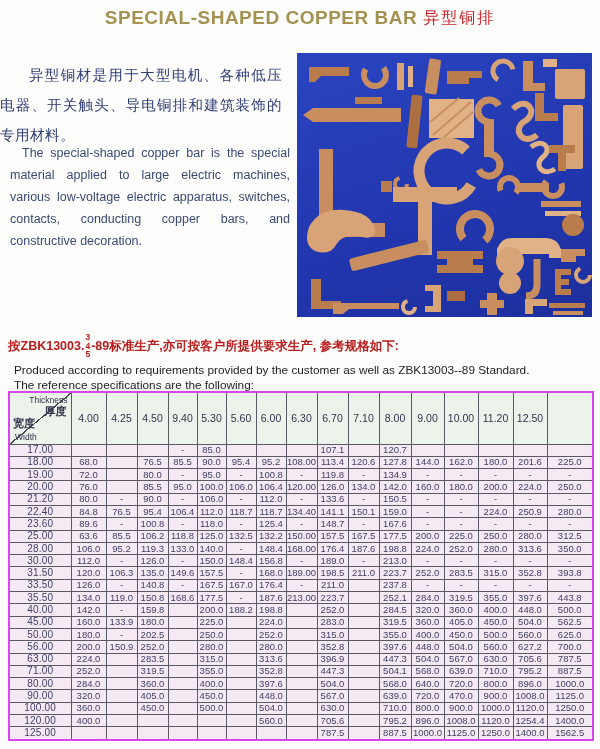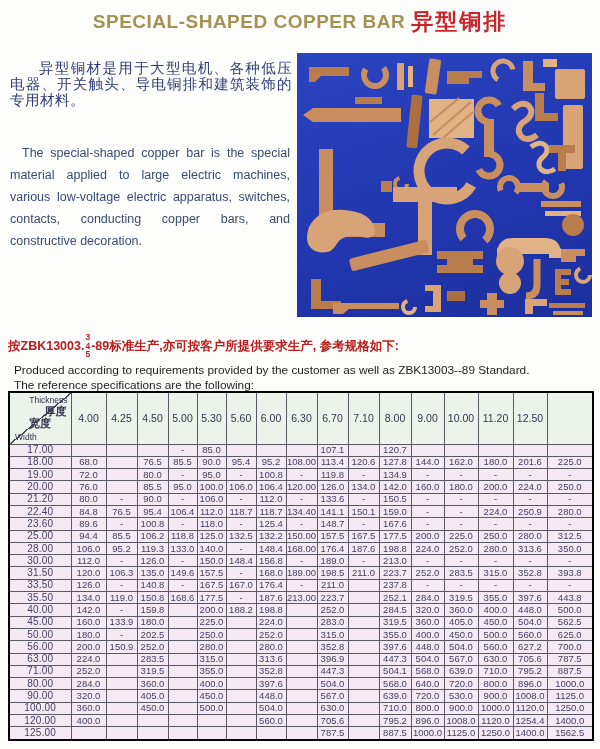--- a/index.html
+++ b/index.html
@@ -3,47 +3,47 @@
 <meta charset="utf-8">
 <style>
   * { margin:0; padding:0; box-sizing:border-box; }
   html,body { width:600px; }
   body { font-family:"Liberation Sans", sans-serif; background:#ffffff; position:relative; height:749px; overflow:hidden; }
 
   .page { position:absolute; left:0; top:0; width:600px; height:749px; background:#fdfdfc; }
 
   .title-row { position:absolute; left:0; top:7px; width:600px; text-align:center; white-space:nowrap; }
   .title-en { font-size:19px; font-weight:bold; letter-spacing:0.5px; color:#a59253; vertical-align:middle; }
-  .title-zh { font-size:22px; font-weight:bold; letter-spacing:2px; color:#c8262c; vertical-align:middle; margin-left:6px; }
-
-  .zh-intro { position:absolute; left:10px; top:60px; width:282px; font-size:14.5px; line-height:16px; letter-spacing:0.5px; color:#2f3c74; text-align:justify; text-indent:2em; font-weight:500; }
+  .title-zh { font-size:16px; font-weight:normal; letter-spacing:2px; color:#c8262c; vertical-align:middle; margin-left:6px; }
+
+  .zh-intro { position:absolute; left:0; top:60px; width:282px; font-size:14.5px; line-height:30px; letter-spacing:0.5px; color:#2f3c74; text-align:justify; text-indent:2em; font-weight:500; }
   .en-intro { position:absolute; left:10px; top:142px; width:280px; font-size:12.5px; line-height:22px; color:#3a4a72; text-align:justify; text-indent:12px; }
 
   .photo { position:absolute; left:297px; top:53px; width:295px; height:264px; background:linear-gradient(160deg,#2a44c0 0%, #2136ae 60%, #1d2f9c 100%); }
 
   .std-line { position:absolute; left:8px; top:334px; width:590px; font-size:12.5px; font-weight:600; color:#b91c1c; white-space:nowrap; }
   .frac { display:inline-flex; flex-direction:column; align-items:center; vertical-align:middle; margin:0 1px; transform:translateY(-1px); }
   .frac span { font-size:8.5px; line-height:8.5px; font-weight:600; }
   .std-en { position:absolute; left:14px; top:363px; width:584px; font-size:11.8px; line-height:14.5px; color:#1d1d1d; }
 
   table.spec { position:absolute; left:8px; top:391px; width:584px; height:350px; border-collapse:collapse; table-layout:fixed; }
   table.spec th, table.spec td { border:1px solid #5a5a66; overflow:hidden; }
-  table.spec { border:2px solid #000000; }
+  table.spec { border:2px solid #d946ef; }
   thead th { background:#ecf3ea; font-weight:normal; font-size:10.5px; color:#33334d; text-align:center; }
   thead tr { height:52px; }
   tbody td, tbody th { background:#f5e9f3; font-weight:normal; font-size:9.5px; color:#3f3f66; text-align:center; padding:0; line-height:10px; }
   tbody th.rowhdr { font-size:10px; letter-spacing:0.2px; }
   td.dash { color:#3f3f66; }
 
   th.corner { position:relative; background:#ecf3ea;
     background-image:linear-gradient(to bottom right, transparent 49.2%, #4a4a55 49.2%, #4a4a55 50.8%, transparent 50.8%); }
   .corner span { position:absolute; color:#33334d; }
   .c-thickness { top:2px; right:3px; font-size:8.5px; }
   .c-houdu { top:11px; right:4px; font-size:11px; font-weight:600; }
-  .c-kuandu { bottom:13px; left:19px; font-size:11px; font-weight:600; }
+  .c-kuandu { bottom:13px; left:3px; font-size:11px; font-weight:600; }
   .c-width { bottom:2px; left:5px; font-size:8.5px; }
 </style>
 </head>
 <body>
 
 <div class="page">
 
   <div class="title-row">
     <span class="title-en">SPECIAL-SHAPED COPPER BAR</span><span class="title-zh">异型铜排</span>
   </div>
@@ -153,21 +153,21 @@
       <tr>
         <th class="corner">
           <span class="c-thickness">Thickness</span>
           <span class="c-houdu">厚度</span>
           <span class="c-kuandu">宽度</span>
           <span class="c-width">Width</span>
         </th>
       <th>4.00</th>
           <th>4.25</th>
           <th>4.50</th>
-          <th>5.00</th>
+          <th>9.40</th>
           <th>5.30</th>
           <th>5.60</th>
           <th>6.00</th>
           <th>6.30</th>
           <th>6.70</th>
           <th>7.10</th>
           <th>8.00</th>
           <th>9.00</th>
           <th>10.00</th>
           <th>11.20</th>
@@ -304,21 +304,21 @@
           <td class="dash">-</td>
           <td>167.6</td>
           <td class="dash">-</td>
           <td class="dash">-</td>
           <td class="dash">-</td>
           <td class="dash">-</td>
           <td class="dash">-</td>
         </tr>
         <tr>
           <th class="rowhdr">25.00</th>
-          <td>94.4</td>
+          <td>63.6</td>
           <td>85.5</td>
           <td>106.2</td>
           <td>118.8</td>
           <td>125.0</td>
           <td>132.5</td>
           <td>132.2</td>
           <td>150.00</td>
           <td>157.5</td>
           <td>167.5</td>
           <td>177.5</td>
@@ -563,21 +563,21 @@
           <td>405.0</td>
           <td></td>
           <td>450.0</td>
           <td></td>
           <td>448.0</td>
           <td></td>
           <td>567.0</td>
           <td></td>
           <td>639.0</td>
           <td>720.0</td>
-          <td>530.0</td>
+          <td>470.0</td>
           <td>900.0</td>
           <td>1008.0</td>
           <td>1125.0</td>
         </tr>
         <tr>
           <th class="rowhdr">100.00</th>
           <td>360.0</td>
           <td></td>
           <td>450.0</td>
           <td></td>

